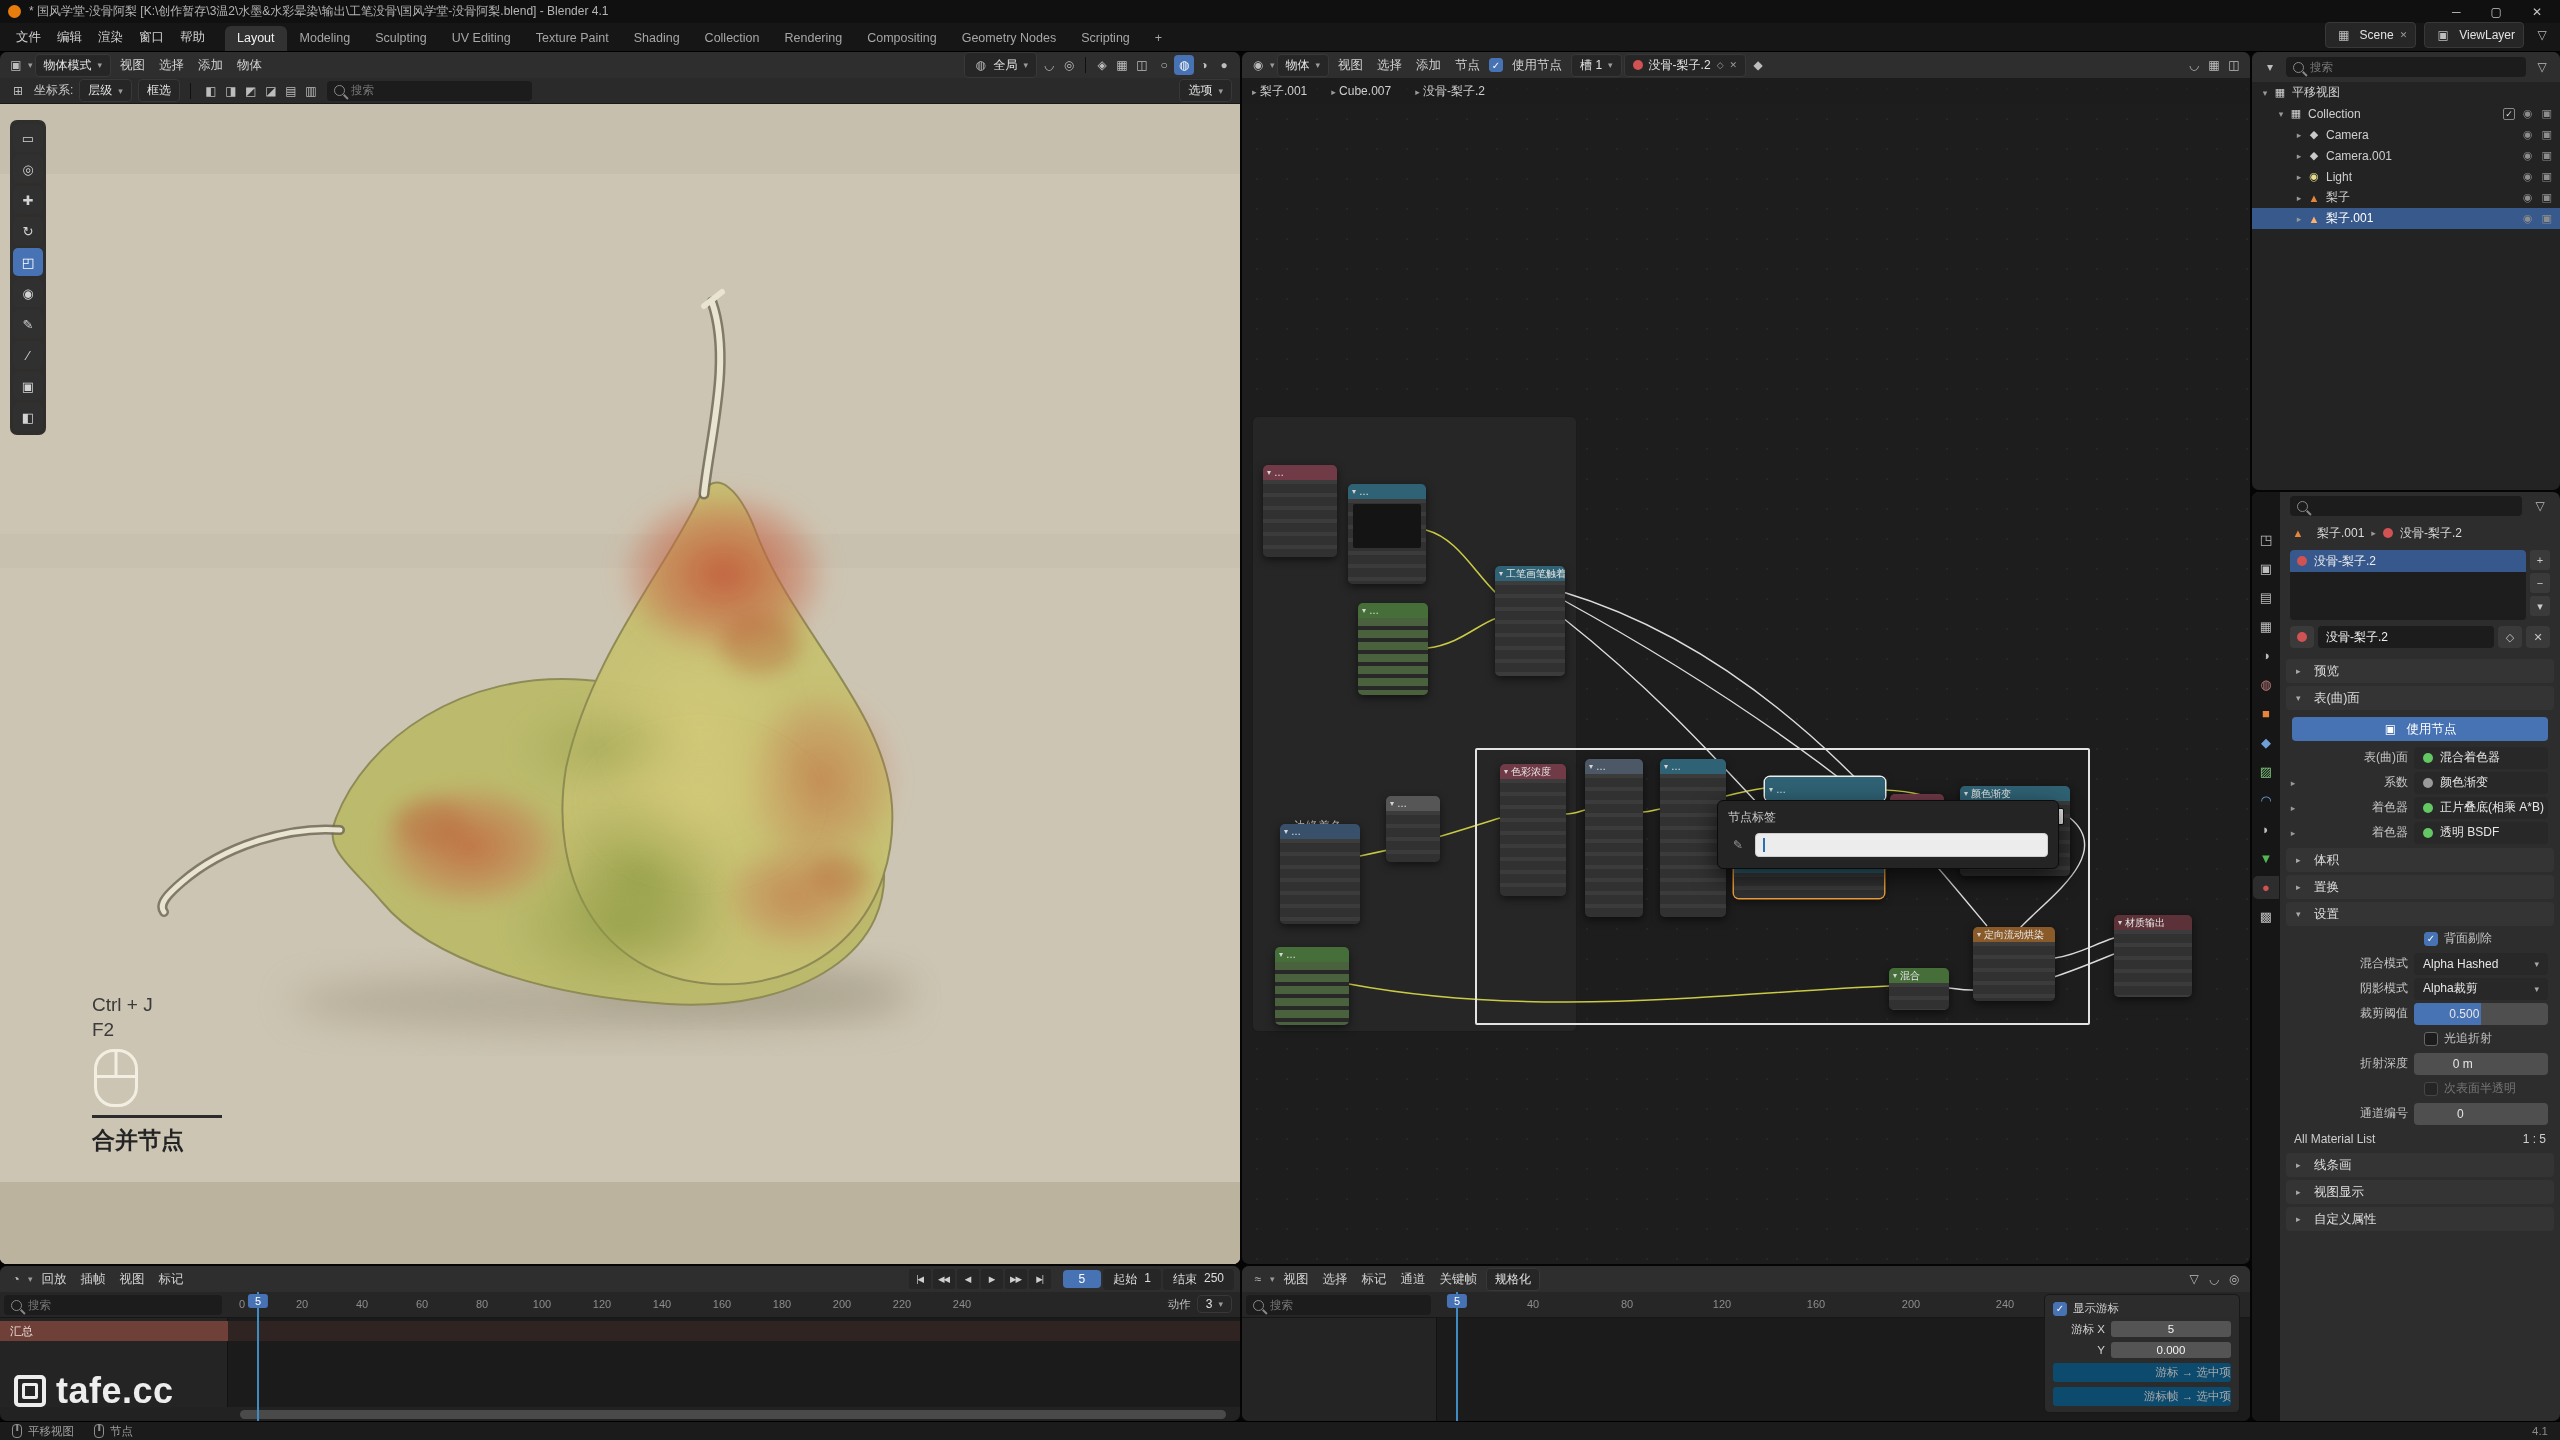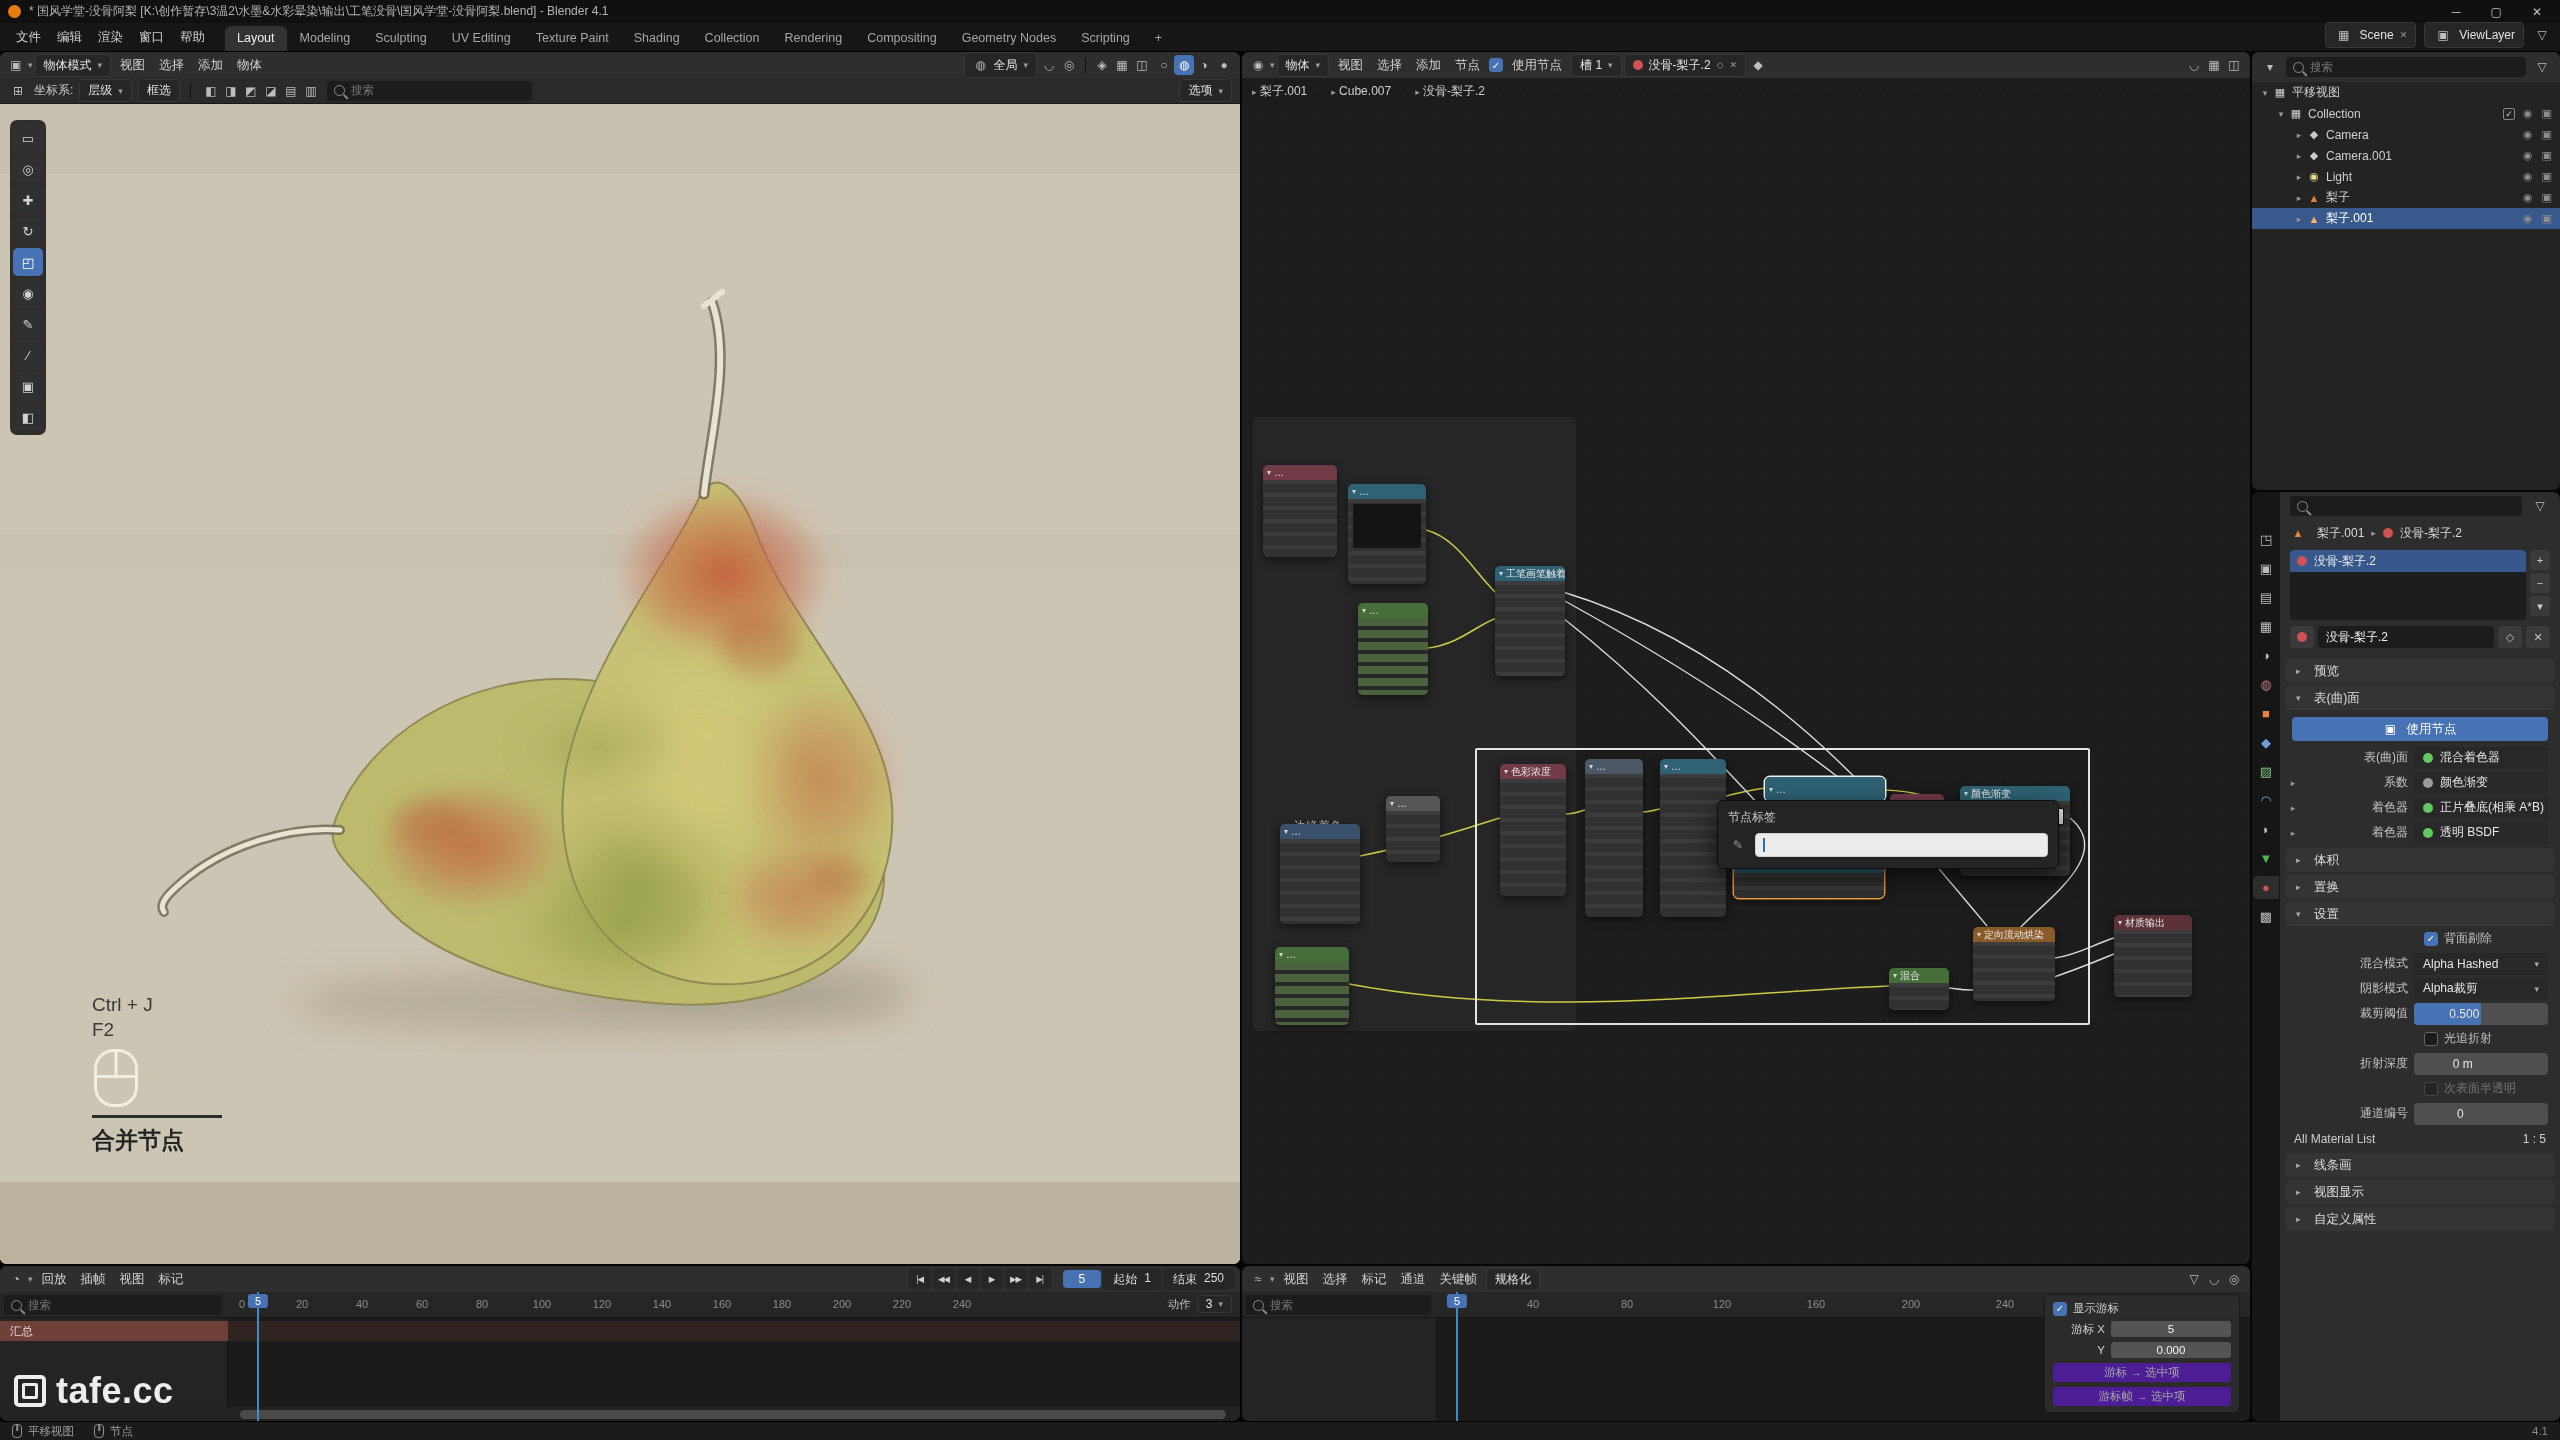--- a/index.html
+++ b/index.html
@@ -65,21 +65,21 @@
 .playhead{position:absolute;top:26px;bottom:0;width:2px;background:#3f8cc3;z-index:5;overflow:visible}
 .phchip{position:absolute;top:2px;left:1px;transform:translateX(-50%);background:#4772b3;color:#fff;font-size:11px;padding:1px 7px;border-radius:3px}
 .transport{display:flex;gap:2px;margin:0 10px}
 .tpbtn{min-width:22px;height:20px;display:flex;align-items:center;justify-content:center;font-size:8.5px;color:#cfcfcf;border-radius:3px;background:#262626;letter-spacing:-1px;padding:0 3px}
 .framefield{background:#4772b3;color:#fff;border-radius:4px;padding:2px 16px;font-size:12px}
 .rangechip{background:#262626;border-radius:4px;padding:2px 10px;font-size:12px;color:#ddd;display:flex;gap:7px;white-space:nowrap}
 .actiongrp{position:absolute;right:8px;top:3px;display:flex;align-items:center;gap:6px;font-size:11.5px;color:#bbb}
 .cursorpanel{position:absolute;right:10px;top:28px;width:196px;background:rgba(44,44,44,.97);border:1px solid #181818;border-radius:5px;padding:6px 8px;z-index:7;display:flex;flex-direction:column;gap:5px;font-size:11.5px;color:#cfcfcf}
 .cprow{display:flex;align-items:center;gap:6px}
 .cpfield{flex:1;background:#545454;border-radius:3px;text-align:center;padding:2px 0;color:#f2f2f2}
-.cpbtn{background:#4c1d95;border-radius:3px;text-align:center;padding:2px 0;color:#a8a8a8;flex:1}
+.cpbtn{background:#0c4a6e;border-radius:3px;text-align:right;padding:2px 0;color:#a8a8a8;flex:1}
 .cb{width:14px;height:14px;border:1px solid #666;border-radius:3px;background:#1c1c1c;display:inline-flex;align-items:center;justify-content:center;font-size:10px;color:#fff;flex:none}
 .cb.on{background:#4772b3;border-color:#4772b3}
 .cb.on::after{content:"✓"}
 
 .ncanvas{position:absolute;inset:0;background-image:radial-gradient(circle,#272727 1.2px,transparent 1.4px);background-size:30px 30px;background-position:0 52px}
 .ngraph{position:absolute;inset:0}
 .nframe{position:absolute;background:#262626;border:1px solid #1b1b1b;border-radius:6px}
 .nframelabel{position:absolute;font-size:12px;color:#bdbdbd}
 .whitebox{position:absolute;border:2px solid #e3e3e3;border-radius:2px}
 .node{position:absolute;background:#2e2e2e;border-radius:5px;box-shadow:0 3px 8px rgba(0,0,0,.55);display:flex;flex-direction:column;font-size:10px;overflow:hidden}

